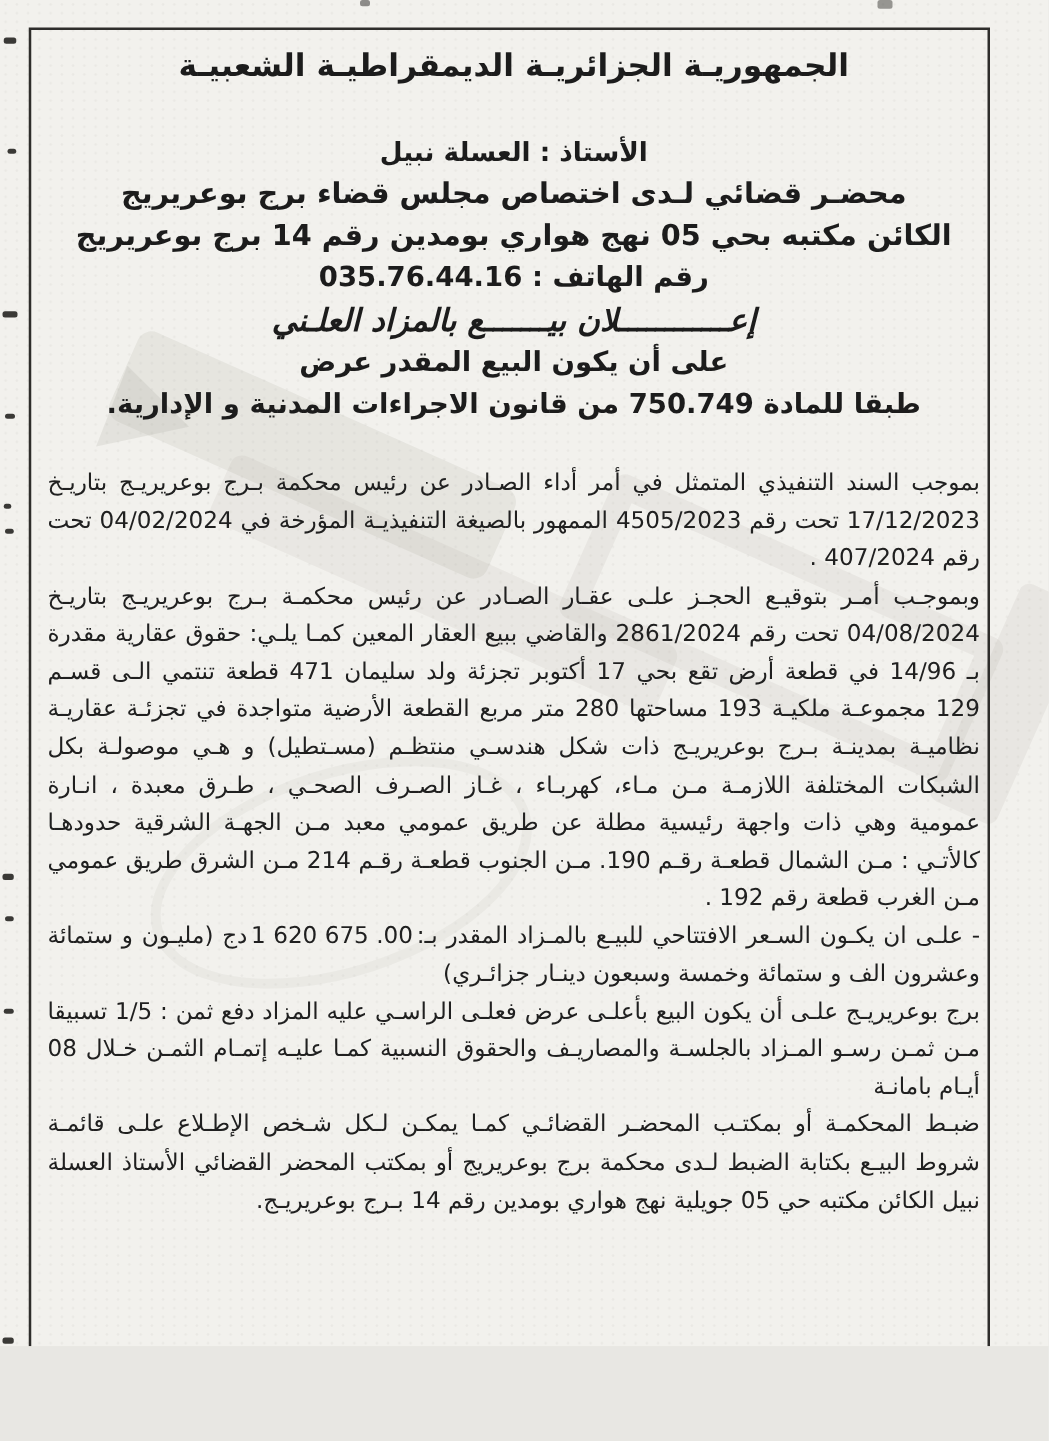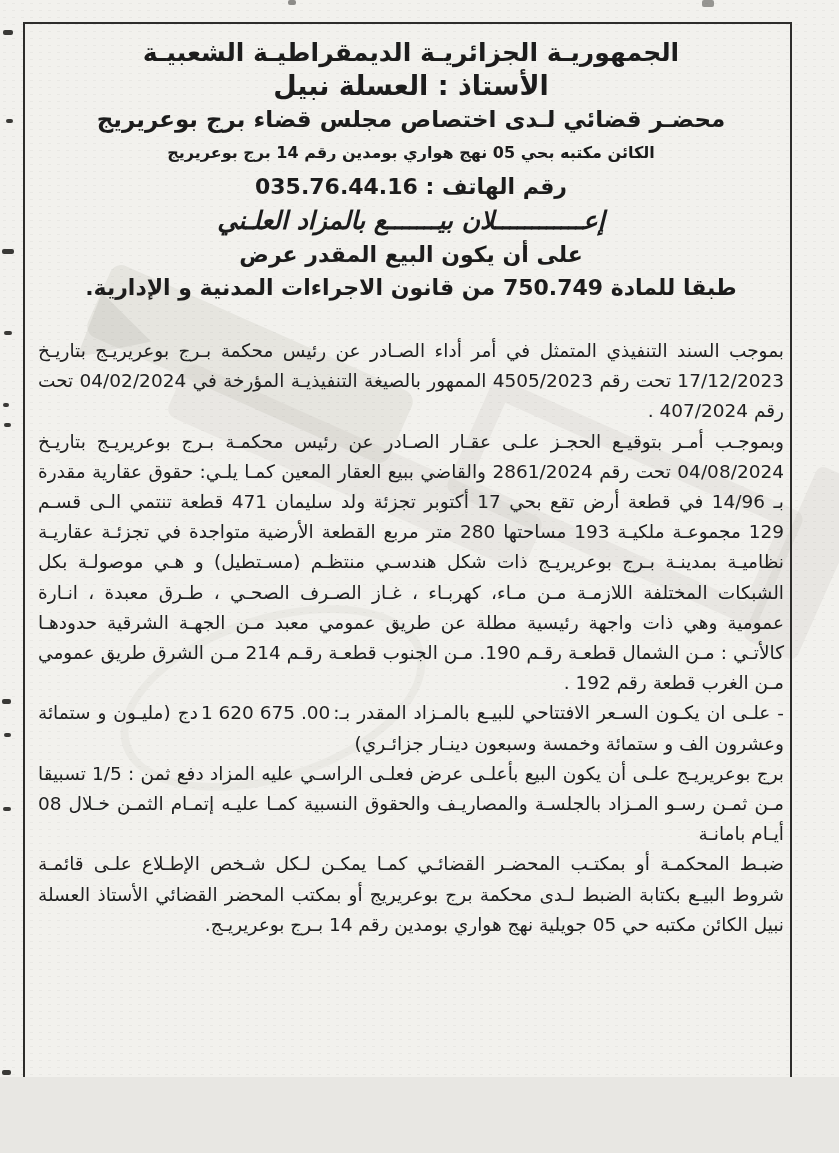--- a/index.html
+++ b/index.html
@@ -19,23 +19,23 @@
   .frame {
     position:absolute; left:23px; top:22px;
     width:765px; height:1088px;
     border:2.5px solid #2e2d2b;
   }
   .content {
     position:absolute; left:38px; top:24px; width:746px;
   }
   .doc-header { text-align:center; padding-top:12px; font-weight:bold; }
   .h-republic  { font-size:25px; line-height:34px; }
-  .h-officer   { font-size:27px; line-height:32px; }
+  .h-officer   { font-size:21px; line-height:32px;margin-top:36px; }
   .h-role      { font-size:23px; line-height:34px; }
-  .h-address   { font-size:16px; line-height:34px; }
+  .h-address   { font-size:23px; line-height:34px; }
   .h-phone     { font-size:22px; line-height:33px;text-align:center; }
   .h-announce  { font-size:25px; line-height:36px;font-style:italic; }
   .h-bid       { font-size:22px; line-height:32px; }
   .h-article   { font-size:22px; line-height:33px; }
   .doc-body { margin-top:32px; }
   .doc-body p {
     margin:0;
     font-size:18.5px;
     line-height:30.2px;
     text-align:justify;

